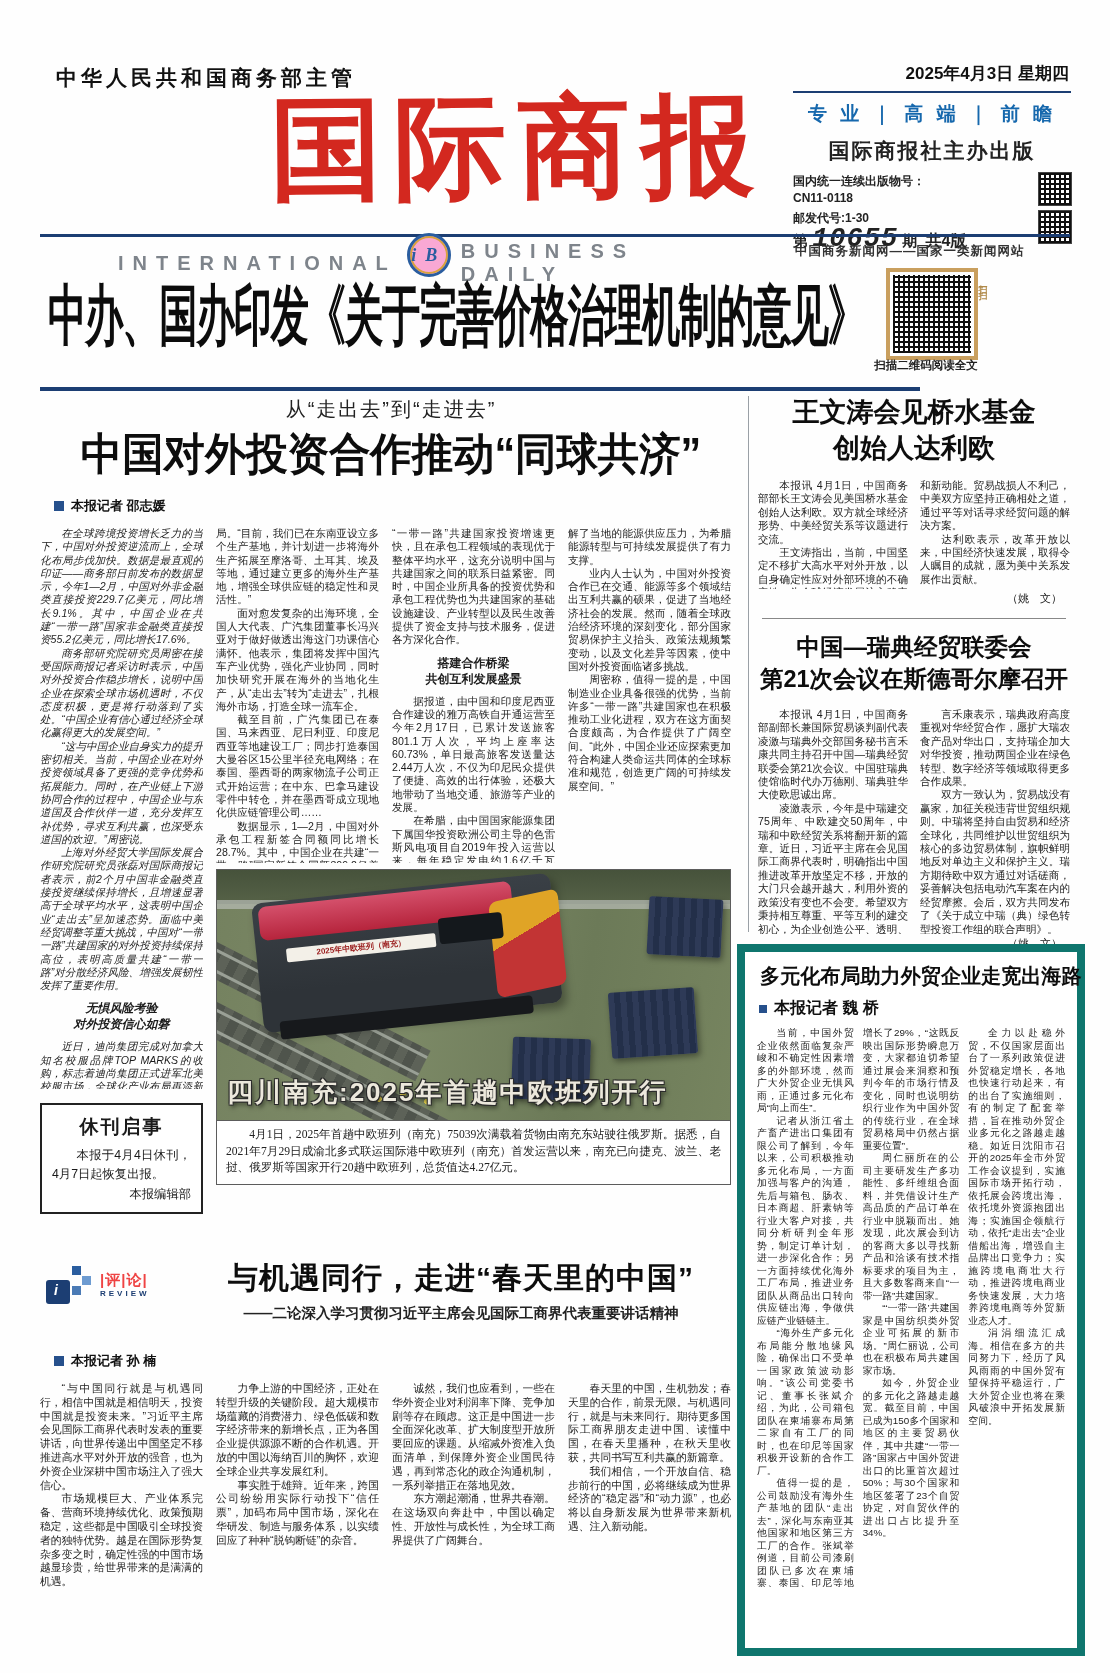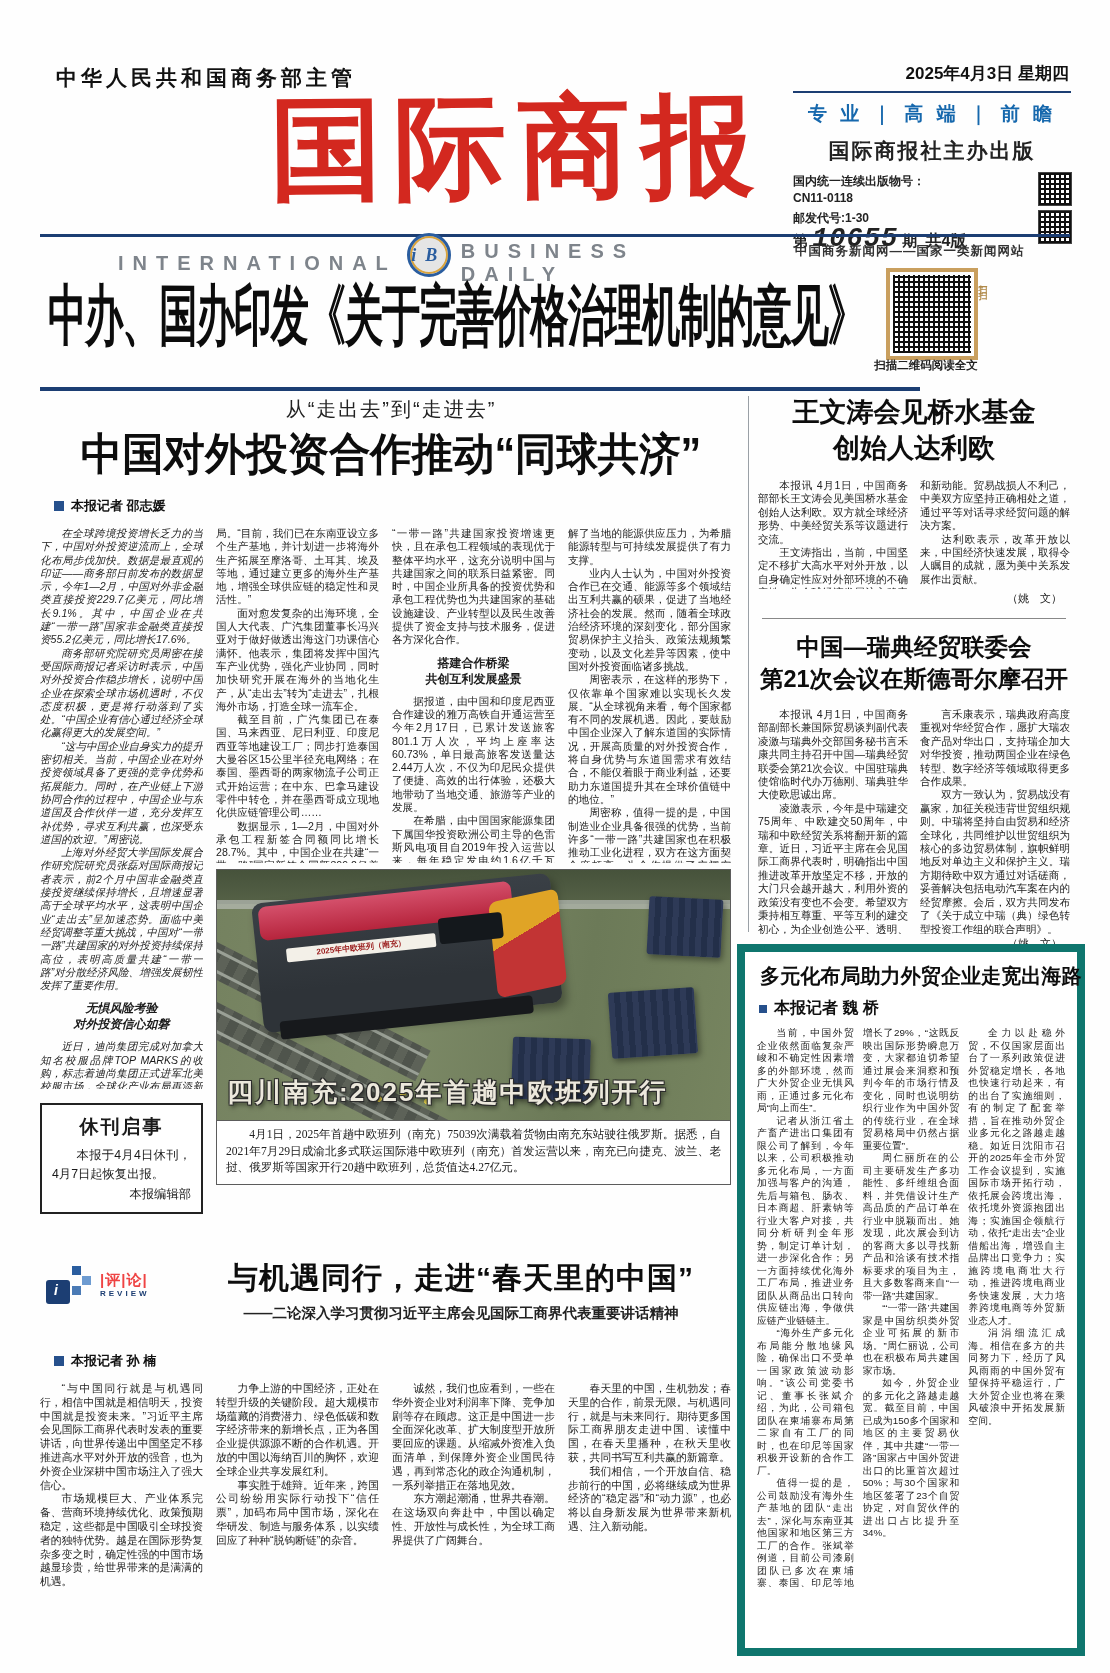--- a/index.html
+++ b/index.html
@@ -6,21 +6,21 @@
   .page{position:relative;width:1110px;height:1673px;margin:0 auto;background:#fefefe;
         font-family:"Liberation Sans",sans-serif;color:#1a1a1a;overflow:hidden;}
 
   
   .supervisor{position:absolute;top:64px;left:56px;font-size:21px;font-weight:700;letter-spacing:4px;color:#111;}
   .brand-cn{position:absolute;top:78px;left:238px;width:560px;text-align:center;font-family:"Liberation Serif",serif;
             font-size:112px;font-weight:900;color:#d3281f;letter-spacing:12px;line-height:140px;transform:rotate(-.5deg);}
   .navy-rule{position:absolute;left:40px;width:1030px;height:3px;background:#1c3e73;top:234px;}
   .en-line{position:absolute;top:240px;left:118px;width:580px;display:flex;align-items:center;gap:10px;
            color:#7e848b;font-size:20px;font-weight:700;letter-spacing:9px;}
-  .mast-logo{width:38px;height:38px;border-radius:50%;background:#e5e5e5;border:3px solid #2a5d9f;color:#2a5d9f;
+  .mast-logo{width:38px;height:38px;border-radius:50%;background:#f9a8d4;border:3px solid #2a5d9f;color:#2a5d9f;
              display:flex;align-items:center;justify-content:center;font-family:"Liberation Serif",serif;
              font-style:italic;font-weight:700;font-size:18px;margin-top:-16px;box-shadow:0 0 0 2px #d9a33c inset;flex:0 0 auto;}
   .site-note{position:absolute;top:243px;left:795px;font-size:12.5px;font-weight:700;color:#333;letter-spacing:1px;}
 
   .mast-right{position:absolute;top:62px;left:793px;width:278px;}
   .m-date{font-size:17px;font-weight:700;text-align:right;color:#111;padding-right:2px;}
   .m-date-rule{border-bottom:2px solid #1c3e73;margin:6px 0 8px 0;}
   .m-slogan{font-size:19px;font-weight:700;color:#1668ad;text-align:center;letter-spacing:4px;}
   .m-publisher{font-size:21px;font-weight:700;color:#222;text-align:center;margin-top:10px;letter-spacing:2px;}
   .m-detail{display:flex;margin-top:8px;gap:8px;}
@@ -233,21 +233,20 @@
           <div class="coltext">
               <p class="para cont">“一带一路”共建国家投资增速更快，且在承包工程领域的表现优于整体平均水平，这充分说明中国与共建国家之间的联系日益紧密。同时，中国企业所具备的投资优势和承包工程优势也为共建国家的基础设施建设、产业转型以及民生改善提供了资金支持与技术服务，促进各方深化合作。</p>
               <div class="subhead">搭建合作桥梁
 共创互利发展盛景</div>
               <p class="para">据报道，由中国和印度尼西亚合作建设的雅万高铁自开通运营至今年2月17日，已累计发送旅客801.1万人次，平均上座率达60.73%，单日最高旅客发送量达2.44万人次，不仅为印尼民众提供了便捷、高效的出行体验，还极大地带动了当地交通、旅游等产业的发展。</p>
               <p class="para">在希腊，由中国国家能源集团下属国华投资欧洲公司主导的色雷斯风电项目自2019年投入运营以来，每年稳定发电约1.6亿千瓦时。这些清洁电能可满足希腊超3万户家庭的用电需求，有效缓</p>
             </div>
           <div class="coltext">
               <p class="para cont">解了当地的能源供应压力，为希腊能源转型与可持续发展提供了有力支撑。</p>
               <p class="para">业内人士认为，中国对外投资合作已在交通、能源等多个领域结出互利共赢的硕果，促进了当地经济社会的发展。然而，随着全球政治经济环境的深刻变化，部分国家贸易保护主义抬头、政策法规频繁变动，以及文化差异等因素，使中国对外投资面临诸多挑战。</p>
-              <p class="para">周密表示，在这样的形势下，仅依靠单个国家难以实现长久发展。“从全球视角来看，每个国家都有不同的发展机遇。因此，要鼓励中国企业深入了解东道国的实际情况，开展高质量的对外投资合作，将自身优势与东道国需求有效结合，不能仅着眼于商业利益，还要助力东道国提升其在全球价值链中的地位。”</p>
               <p class="para">周密称，值得一提的是，中国制造业企业具备很强的优势，当前许多“一带一路”共建国家也在积极推动工业化进程，双方在这方面契合度颇高，为合作提供了广阔空间。“此外，中国企业还应探索更加符合构建人类命运共同体的全球标准和规范，创造更广阔的可持续发展空间。”</p>
             </div>
         </div>
         <div class="photo-frame">
           <div class="photo-art">
             <div class="ph-treeline"></div>
             <div class="ph-siding"></div>
             <div class="ph-track t1">
                 <div class="ph-rail" style="top:6px"></div>
                 <div class="ph-rail" style="bottom:6px"></div>

